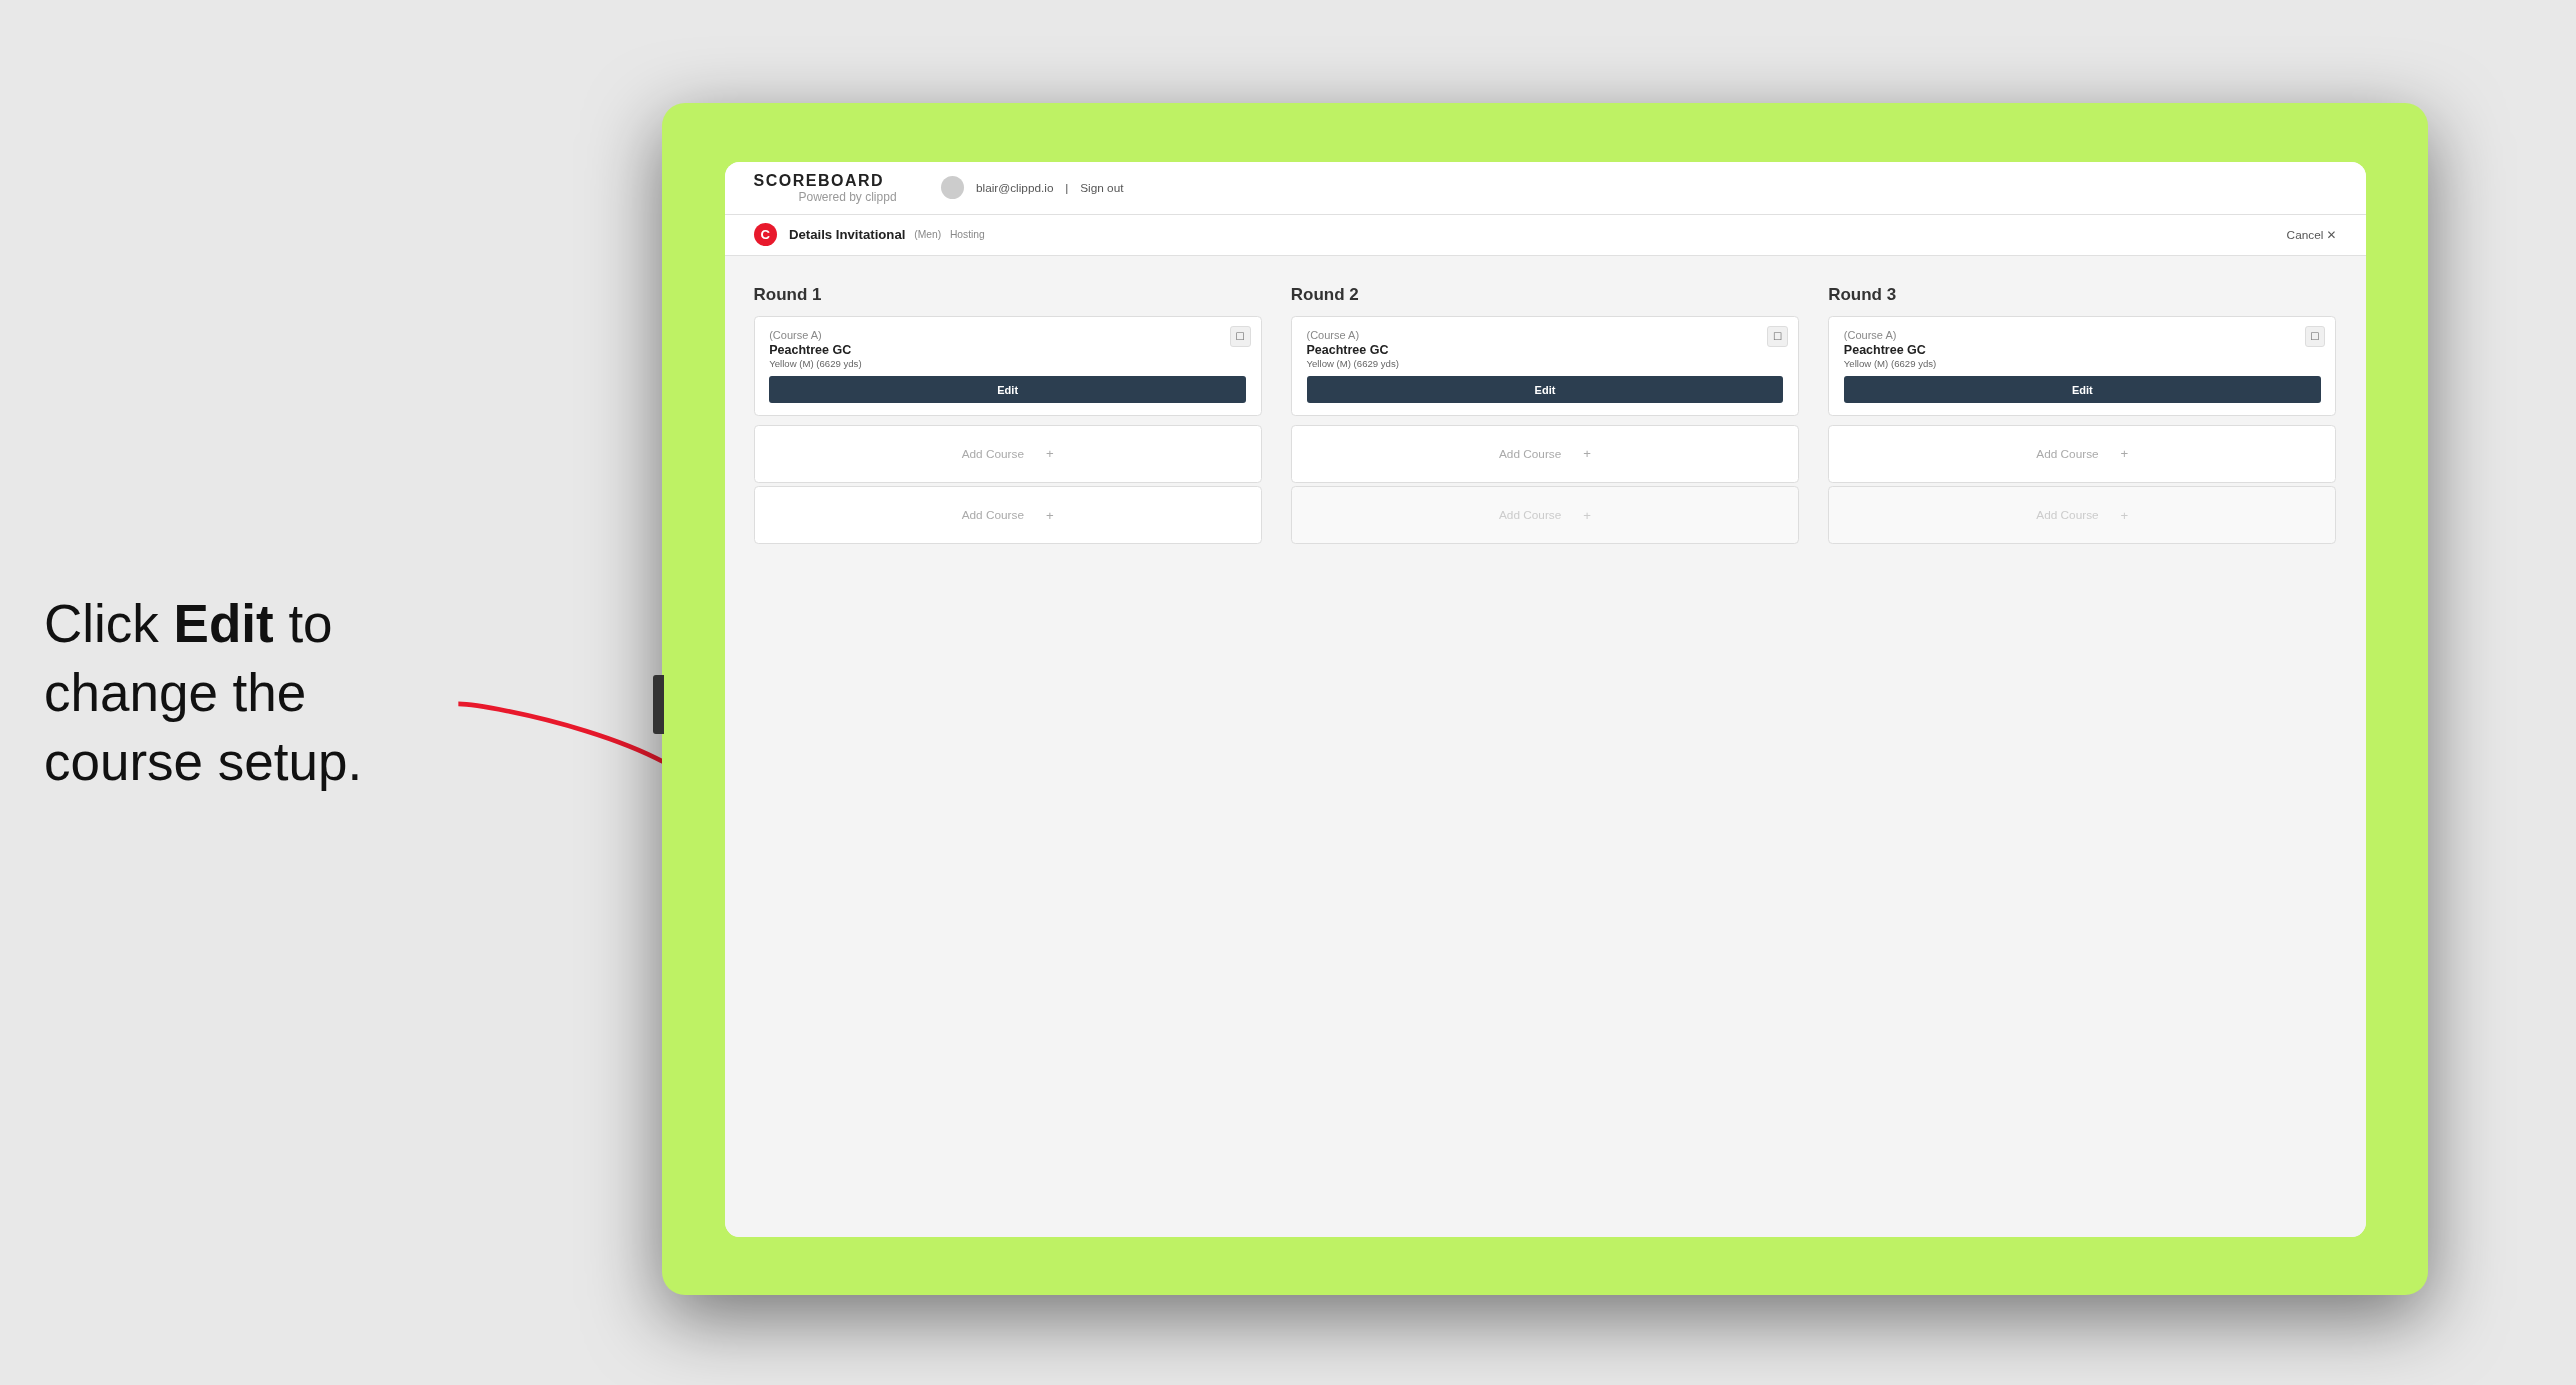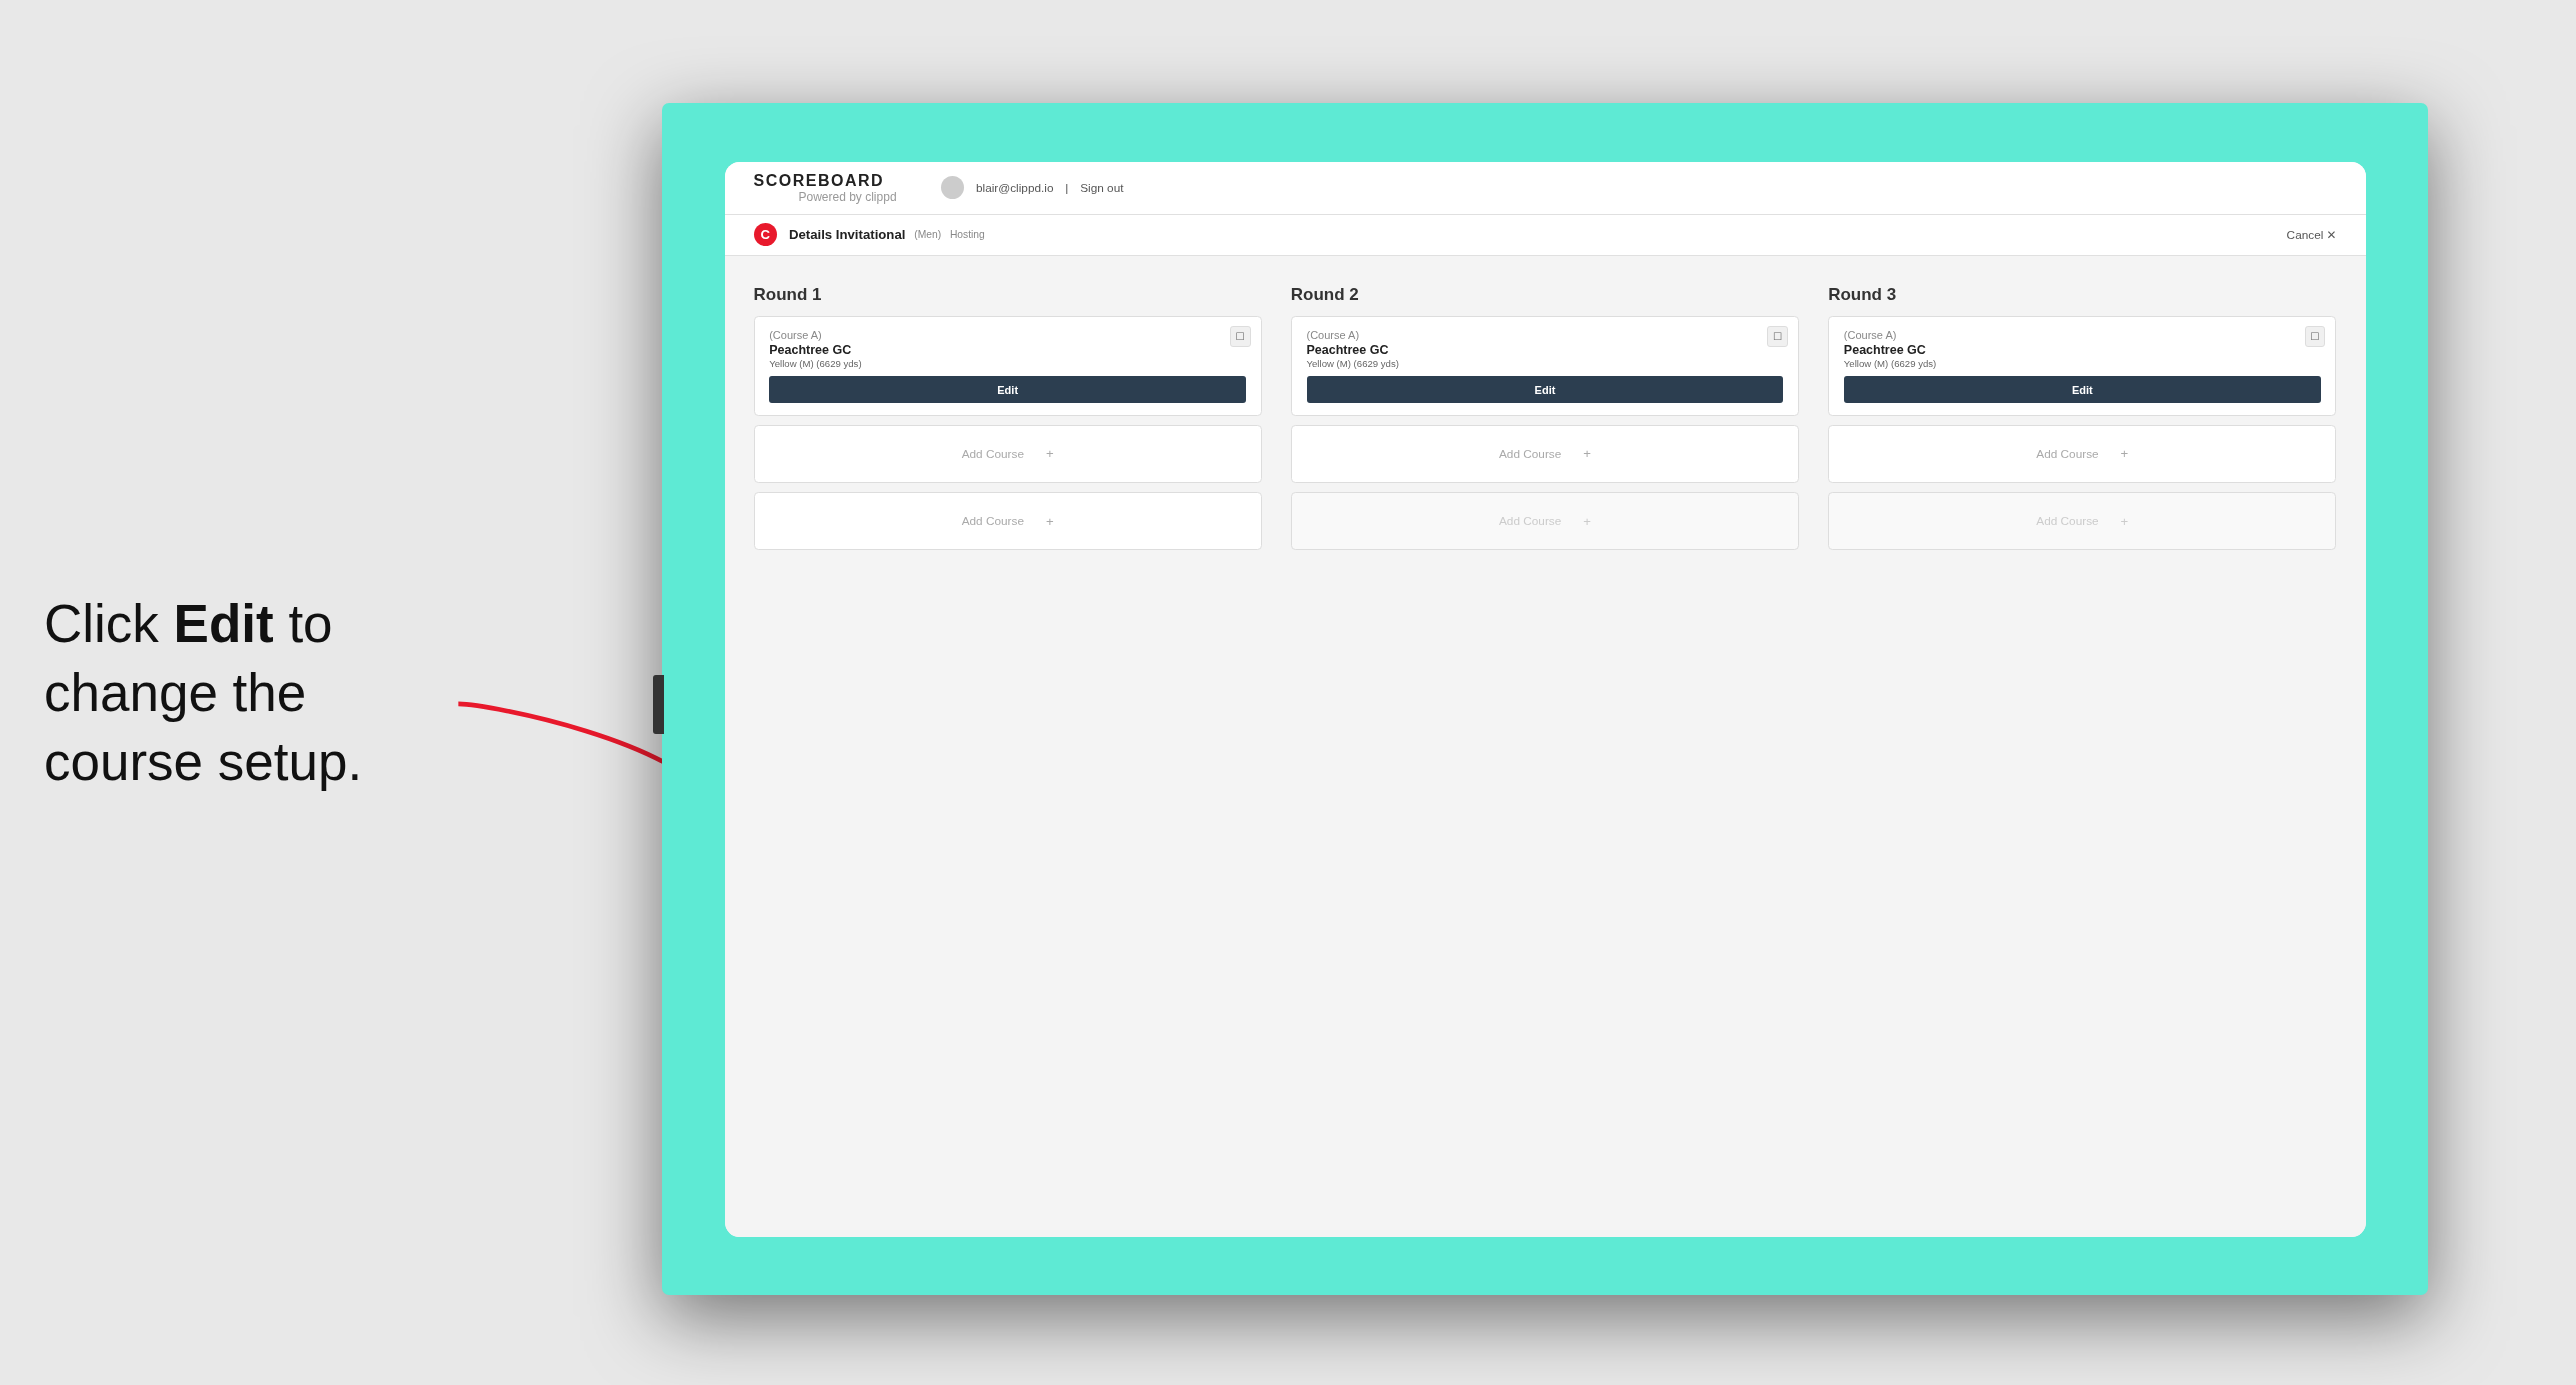--- a/index.html
+++ b/index.html
@@ -39,22 +39,22 @@
       pointer-events: none;
     }
 
     
     .tablet-frame {
       position: absolute;
       left: 662px;
       top: 103px;
       width: 1766px;
       height: 1192px;
-      background: #5eead4;
-      border-radius: 7px;
+      background: #bef264;
+      border-radius: 23px;
       box-shadow: 0 22px 74px rgba(0,0,0,0.5);
       display: flex;
       align-items: center;
       justify-content: center;
     }
 
     .tablet-screen {
       width: 1641px;
       height: 1075px;
       background: #f4f4f4;
@@ -270,21 +270,21 @@
       margin-top: 7.4px;
       text-align: center;
     }
 
     
     .add-course-card {
       background: #fff;
       border: 0.7px solid #ddd;
       border-radius: 4.4px;
       padding: 20.6px 14.7px;
-      margin-bottom: 9px;
+      margin-bottom: 3px;
       display: flex;
       align-items: center;
       justify-content: center;
       cursor: pointer;
       color: #aaa;
       font-size: 11.8px;
       gap: 22px;
     }
 
     .add-course-card.disabled {

